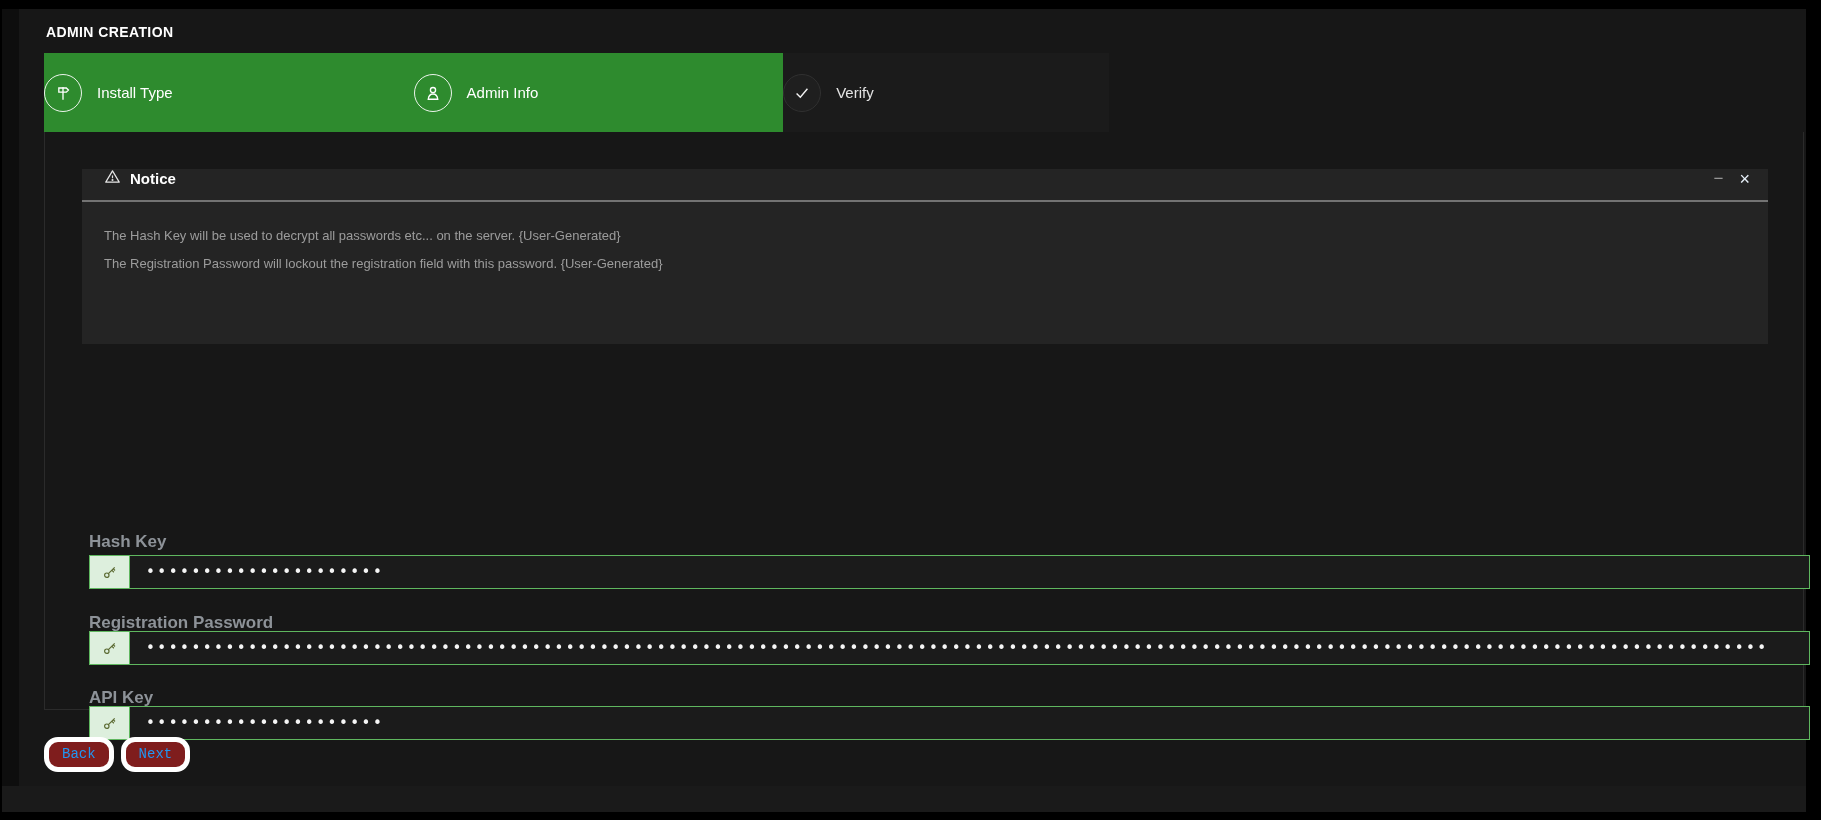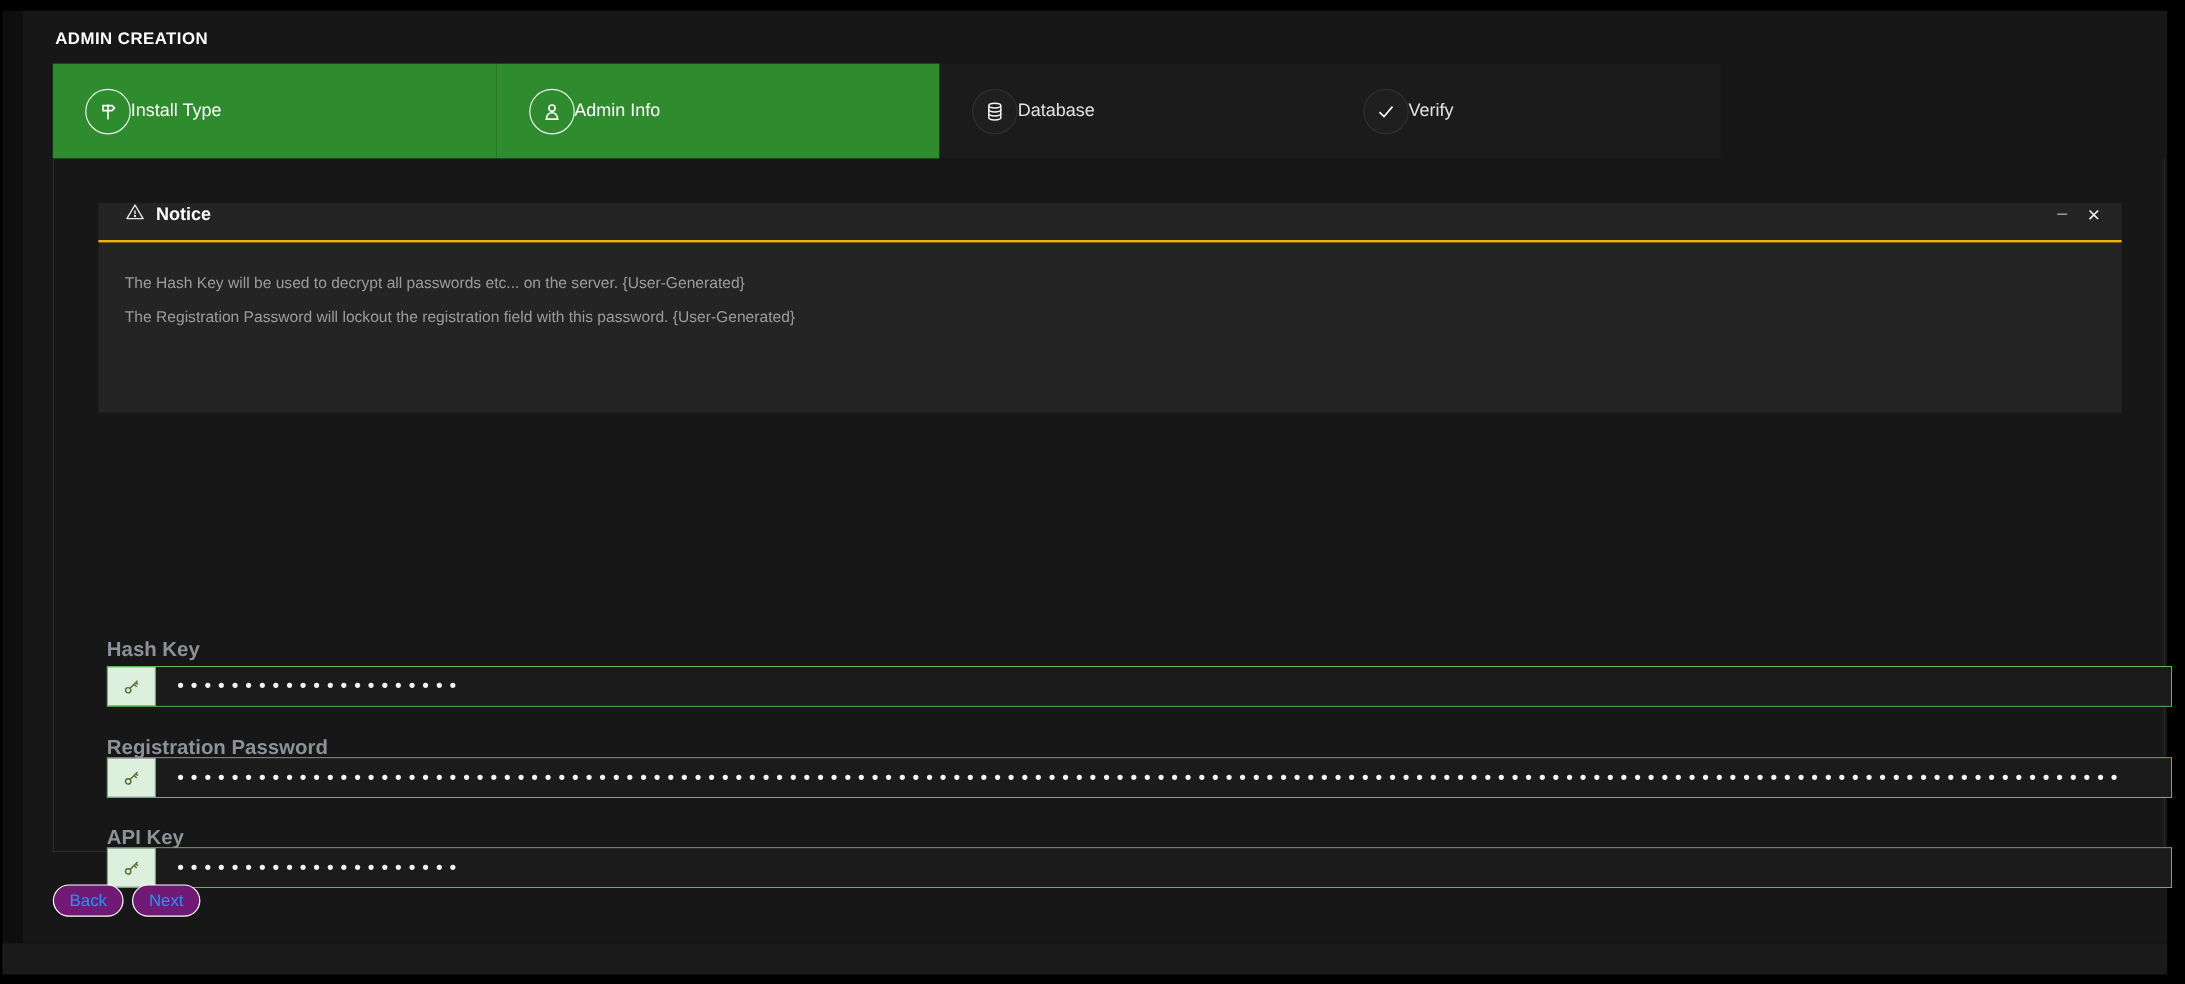--- a/index.html
+++ b/index.html
@@ -30,22 +30,22 @@
     font-size: 14px; font-weight: bold; color: #ffffff;
     letter-spacing: 0.4px;
   }
   
   .stepper {
     position: absolute; left: 25px; top: 44px;
     width: 1760px; height: 79px;
     display: flex;
   }
   .step {
-    display: flex; align-items: center; 
-    padding-left: 27px; cursor: pointer;
+    display: flex; align-items: center; gap: 15px;
+    cursor: pointer;
   }
   .step.done { width: 21%; background: #2e8b2e; }
   .step.todo { width: 18.5%; background: #1b1b1b; }
   .step-circle {
     width: 38px; height: 38px; border-radius: 50%;
     display: flex; align-items: center; justify-content: center;
     flex: 0 0 auto;
   }
   .step.done .step-circle { border: 1.5px solid rgba(255,255,255,0.9); color: #fff; }
   .step.todo .step-circle { border: 1.5px solid #303030; background: #1f1f1f; color: #f2f2f2; }
@@ -60,21 +60,21 @@
   }
   
   .notice {
     position: absolute; left: 37px; top: 37px;
     width: 1686px;
     background: #242424;
   }
   .notice-header {
     height: 33px; display: flex; align-items: center;
     padding: 0 18px 12px 22px;
-    border-bottom: 2px solid #eab308;
+    border-bottom: 2px solid #737373;
   }
   .notice-title {
     font-size: 15px; font-weight: bold; color: #ffffff; margin-left: 9px;
   }
   .notice-controls { margin-left: auto; display: flex; align-items: center; gap: 16px; }
   .notice-min {
     color: #9b9b9b; font-size: 17px; line-height: 1; cursor: pointer;
   }
   .notice-close {
     color: #e8f1fa; font-size: 18px; line-height: 1; cursor: pointer;
@@ -111,27 +111,27 @@
   }
   #label-1 { top: 400px; } #group-1 { top: 423px; }
   #label-2 { top: 481px; } #group-2 { top: 499px; }
   #label-3 { top: 556px; } #group-3 { top: 574px; }
   
   .actions {
     position: absolute; left: 25px; top: 728px;
     display: flex; gap: 7px;
   }
   .actions button {
-    background: #701a75;
-    border: 1px solid #ffffff;
+    background: #7f1d1d;
+    border: 5px solid #ffffff;
     border-radius: 14px;
     color: #2196f3;
     font-size: 14px;
     padding: 4px 13px 5px 13px;
-    font-family: Liberation Sans, sans-serif;
+    font-family: Liberation Mono, monospace;
     cursor: pointer;
   }
 </style>
 </head>
 <body>
 
 <div class="app">
   <div class="footer-strip"></div>
 
   <div class="content">
@@ -154,31 +154,20 @@
         <span class="step-circle">
           <svg width="20" height="20" viewBox="0 0 24 24" fill="none" stroke="currentColor" stroke-width="1.6">
             <circle cx="12" cy="8.5" r="3.1"></circle>
             <path d="M6.3 19.5c.5-4.3 3-6.3 5.7-6.3s5.2 2 5.7 6.3z"></path>
           </svg>
         </span>
         <span class="step-label">Admin Info</span>
       </div>
 
 
-      <div class="step todo">
-        <span class="step-circle">
-          <svg width="20" height="20" viewBox="0 0 24 24" fill="none" stroke="currentColor" stroke-width="1.5">
-            <ellipse cx="12" cy="6" rx="6" ry="2.4"></ellipse>
-            <path d="M6 6v4c0 1.3 2.7 2.4 6 2.4s6-1.1 6-2.4V6"></path>
-            <path d="M6 10v4c0 1.3 2.7 2.4 6 2.4s6-1.1 6-2.4v-4"></path>
-            <path d="M6 14v4c0 1.3 2.7 2.4 6 2.4s6-1.1 6-2.4v-4"></path>
-          </svg>
-        </span>
-        <span class="step-label">Database</span>
-      </div>
 
       <div class="step todo">
         <span class="step-circle">
           <svg width="20" height="20" viewBox="0 0 24 24" fill="none" stroke="currentColor" stroke-width="1.7">
             <path d="M5.5 12.5l4.5 4.5 8.5-10"></path>
           </svg>
         </span>
         <span class="step-label">Verify</span>
       </div>
 

